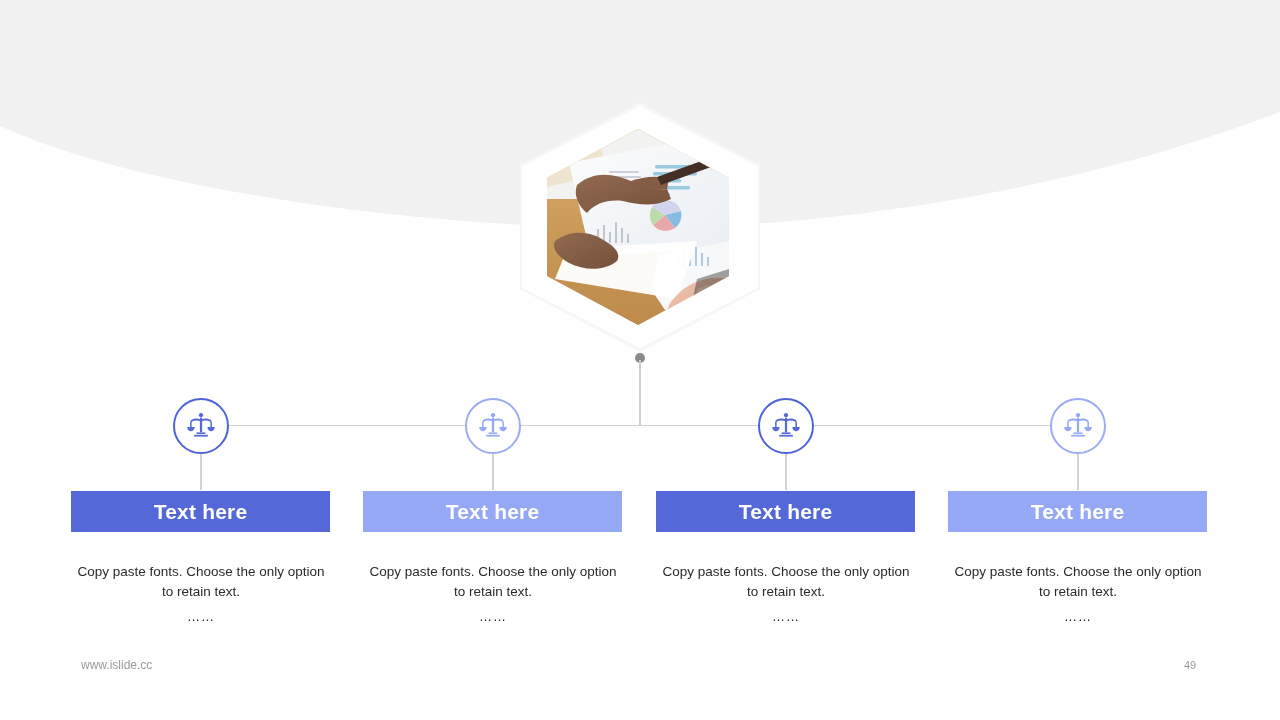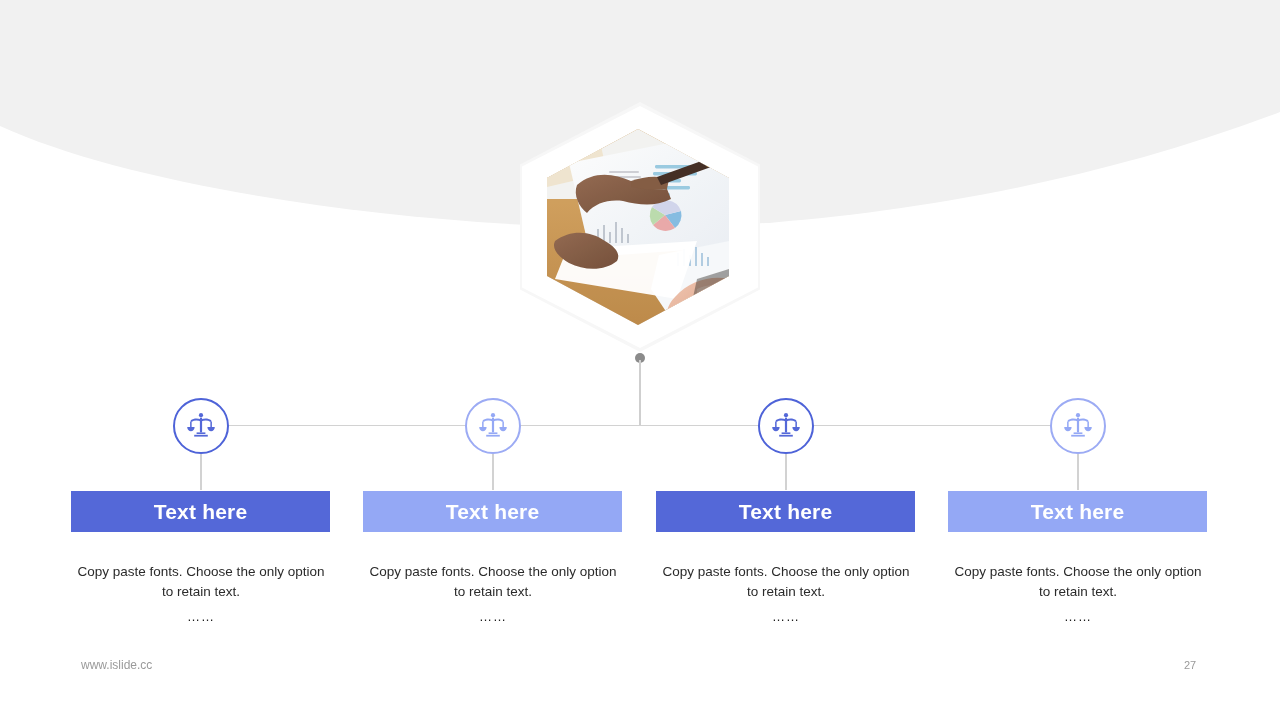--- a/index.html
+++ b/index.html
@@ -324,15 +324,15 @@
   </div>
   <div class="card k4">
     <span class="card-title">Text here</span>
   </div>
   <div class="body b4">
     <span>Copy paste fonts. Choose the only option to retain text.</span>
     <span class="dots">……</span>
   </div>
 
   <div class="footer-url">www.islide.cc</div>
-  <div class="footer-page">27</div>
+  <div class="footer-page">49</div>
 
 </div>
 
 </body></html>

